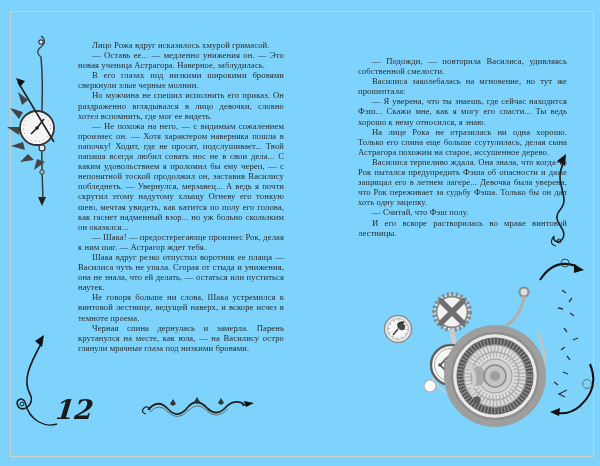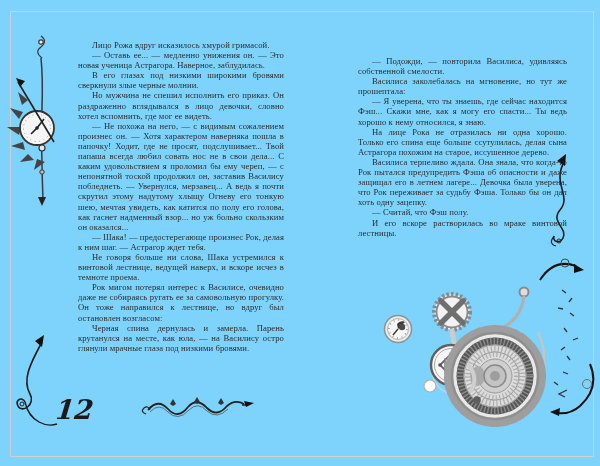--- a/index.html
+++ b/index.html
@@ -166,22 +166,22 @@
     </g>
   </svg>
 
   <div class="page-text left-text">
     <p>Лицо Рожа вдруг исказилось хмурой гримасой.</p>
     <p>— Оставь ее... — медленно унижения он. — Это новая ученица Астрагора. Наверное, заблудилась.</p>
     <p>В его глазах под низкими широкими бровями сверкнули злые черные молнии.</p>
     <p>Но мужчина не спешил исполнить его приказ. Он раздраженно вглядывался в лицо девочки, словно хотел вспомнить, где мог ее видеть.</p>
     <p>— Не похожа на него, — с видимым сожалением произнес он. — Хотя характером наверняка пошла в папочку! Ходит, где не просят, подслушивает... Твой папаша всегда любил совать нос не в свои дела... С каким удовольствием я проломил бы ему череп, — с непонятной тоской продолжил он, заставив Василису побледнеть. — Увернулся, мерзавец... А ведь я почти скрутил этому надутому хлыщу Огневу его тонкую шею, мечтая увидеть, как катится по полу его голова, как гаснет надменный взор... но уж больно скользким он оказался...</p>
     <p>— Шака! — предостерегающе произнес Рок, делая к ним шаг. — Астрагор ждет тебя.</p>
+    <p>Шака вдруг резко отпустил воротник ее плаща — Василиса чуть не упала. Сгорая от стыда и унижения, она не знала, что ей делать, — остаться или пуститься наутек.</p>
     <p>Не говоря больше ни слова, Шака устремился к винтовой лестнице, ведущей наверх, и вскоре исчез в темноте проема.</p>
-    <p>Рок мигом потерял интерес к Василисе, очевидно даже не собираясь ругать ее за самовольную прогулку. Он тоже направился к лестнице, но вдруг был остановлен возгласом:</p>
     <p>Черная спина дернулась и замерла. Парень крутанулся на месте, как юла, — на Василису остро глянули мрачные глаза под низкими бровями.</p>
   </div>
 
   <div class="page-text right-text">
     <p>— Подожди, — повторила Василиса, удивляясь собственной смелости.</p>
     <p>Василиса заколебалась на мгновение, но тут же прошептала:</p>
     <p>— Я уверена, что ты знаешь, где сейчас находится Фэш... Скажи мне, как я могу его спасти... Ты ведь хорошо к нему относился, я знаю.</p>
     <p>На лице Рока не отразилась ни одна хорошо. Только его спина еще больше ссутулилась, делая сына Астрагора похожим на старое, иссушенное дерево.</p>
     <p>Василиса терпеливо ждала. Она знала, что когда-то Рок пытался предупредить Фэша об опасности и даже защищал его в летнем лагере... Девочка была уверена, что Рок переживает за судьбу Фэша. Только бы он дал хоть одну зацепку.</p>
     <p>— Считай, что Фэш полу.</p>

